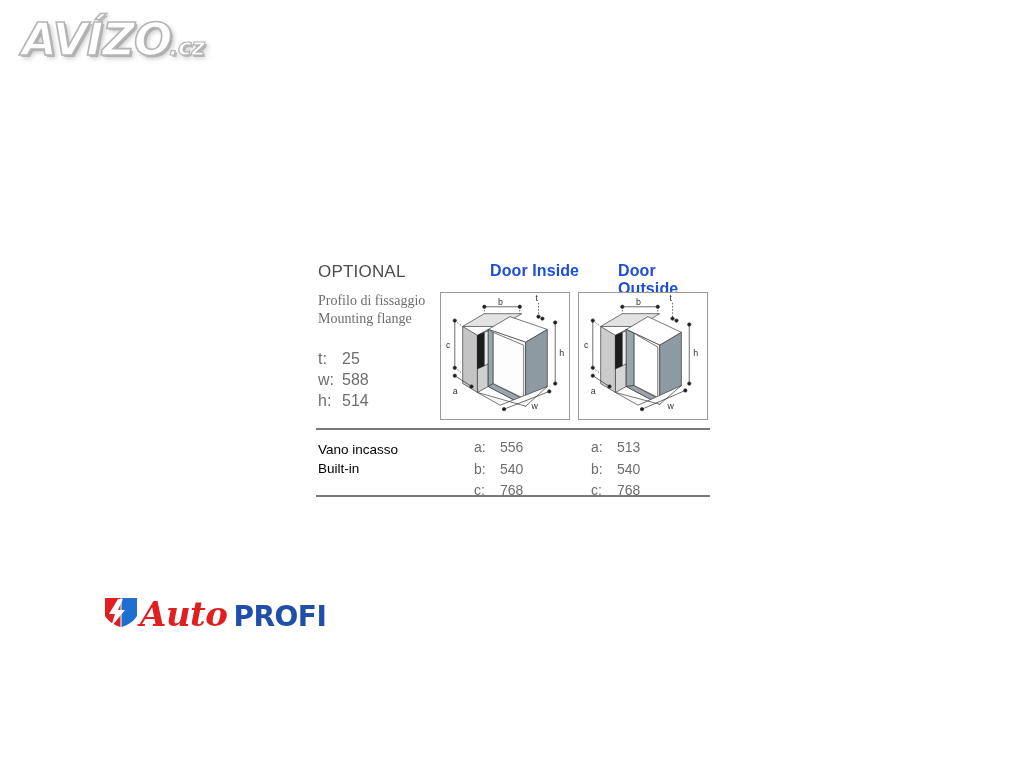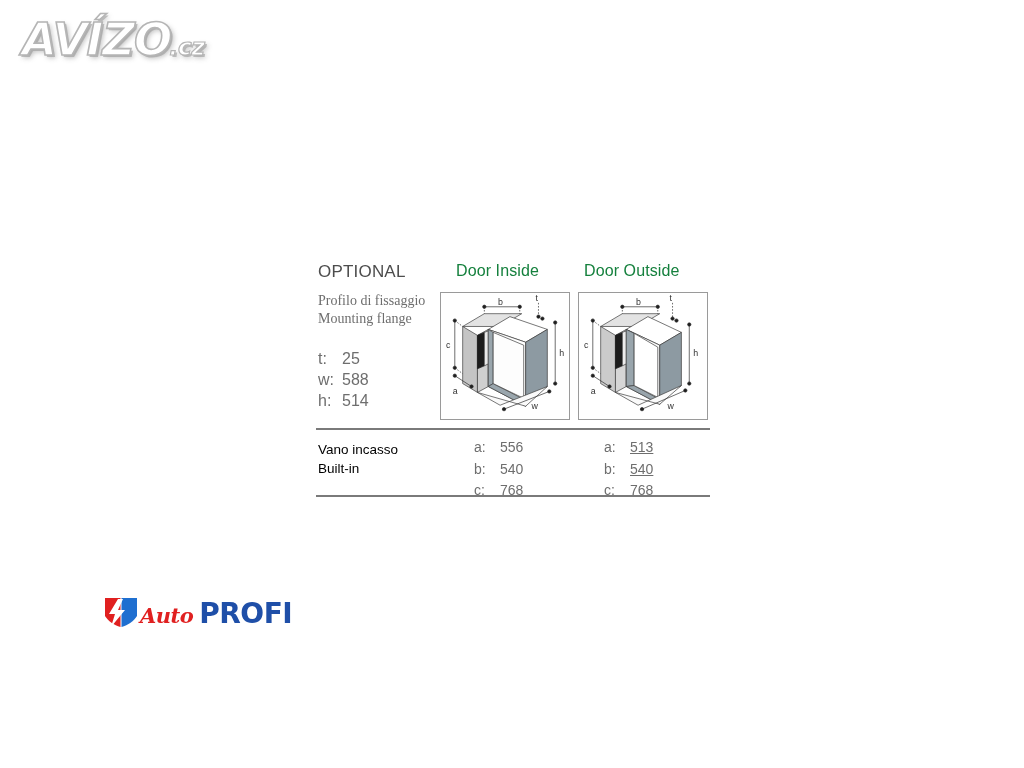--- a/index.html
+++ b/index.html
@@ -74,23 +74,24 @@
     position: absolute;
     left: 2px; top: 0;
     font-size: 17px;
     letter-spacing: .2px;
     color: #4d4d4d;
   }
   .heading-col {
     position: absolute;
     top: 0;
     font-size: 16px;
-    font-weight: normal;
-    color: #15803d;
+    font-weight: bold;
+    color: #1d4ed8;
     letter-spacing: .1px;
+    margin-left: 34px;
   }
   .heading-col.inside  { left: 140px; }
   .heading-col.outside { left: 268px; }
 
   
   .left-text {
     position: absolute;
     left: 2px;
     top: 30px;
     width: 124px;
@@ -145,21 +146,21 @@
     color: #000000;
   }
   .value-col {
     position: absolute;
     top: 175px;
     font-size: 14px;
     line-height: 21.5px;
     color: #6e6e6e;
   }
   .value-col.inside  { left: 158px; }
-  .value-col.outside { left: 288px; text-decoration: underline; }
+  .value-col.outside { left: 275px; }
   .value-col .vrow { display: block; white-space: pre; }
   .value-col .vkey { display: inline-block; width: 26px; }
 
   
   #autoprofi-logo {
     position: absolute;
     left: 104px;
     top: 594px;
     width: 208px;
     height: 42px;
@@ -173,21 +174,21 @@
     position: absolute;
     left: 36px;
     top: 0px;
     height: 40px;
     white-space: nowrap;
   }
   #autoprofi-logo .w-auto {
     font-family: "DejaVu Serif", serif;
     font-style: italic;
     font-weight: bold;
-    font-size: 21px;
+    font-size: 34px;
     color: #e02020;
     letter-spacing: -0.5px;
     line-height: 40px;
     display: inline-block;
     vertical-align: baseline;
   }
   #autoprofi-logo .w-profi {
     font-family: "DejaVu Sans", sans-serif;
     font-weight: bold;
     font-size: 28px;

